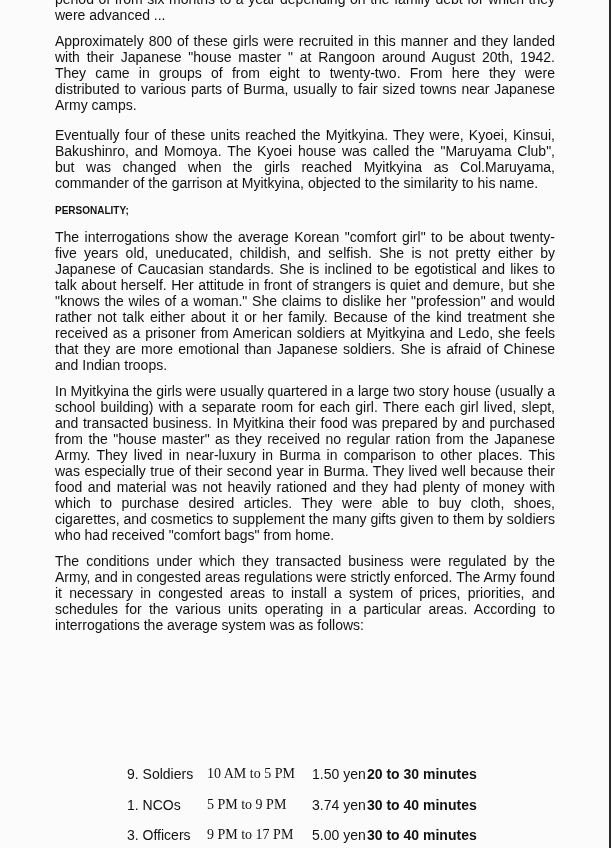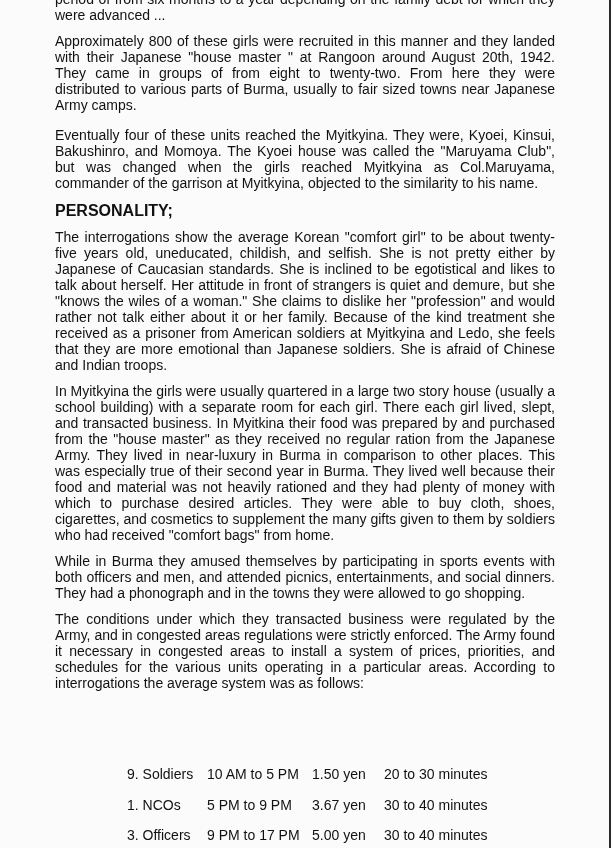--- a/index.html
+++ b/index.html
@@ -26,21 +26,21 @@
   .para {
     margin: 0 0 10px 0;
     text-align: justify;
   }
   .para.tight {
     margin-bottom: 14px;
   }
   .heading {
     margin: 12px 0 10px 0;
     font-weight: bold;
-    font-size: 16px;
+    font-size: 10px;
     line-height: 16px;
   }
   .right-border {
     position: absolute;
     left: 609px;
     top: 0;
     width: 2px;
     height: 848px;
     background: #2a2a2a;
   }
@@ -54,52 +54,51 @@
   .sched-row {
     position: relative;
     height: 30.5px;
     white-space: nowrap;
   }
   .sched-row span {
     position: absolute;
     top: 0;
   }
   .c1 { left: 0; }
-  .c2 { left: 80px; }
+  .c2 { left: 80px; font-family: Liberation Serif, serif; }
   .c3 { left: 185px; }
-  .c4 { left: 257px; }
+  .c4 { left: 240px; font-weight: bold; }
 </style>
 </head>
 <body>
 
 <div class="page">
   <p class="para">period of from six months to a year depending on the family debt for which they were advanced ...</p>
   <p class="para tight">Approximately 800 of these girls were recruited in this manner and they landed with their Japanese "house master " at Rangoon around August 20th, 1942. They came in groups of from eight to twenty-two. From here they were distributed to various parts of Burma, usually to fair sized towns near Japanese Army camps.</p>
   <p class="para">Eventually four of these units reached the Myitkyina. They were, Kyoei, Kinsui, Bakushinro, and Momoya. The Kyoei house was called the "Maruyama Club", but was changed when the girls reached Myitkyina as Col.Maruyama, commander of the garrison at Myitkyina, objected to the similarity to his name.</p>
 
   <h3 class="heading">PERSONALITY;</h3>
   <p class="para">The interrogations show the average Korean "comfort girl" to be about twenty-five years old, uneducated, childish, and selfish. She is not pretty either by Japanese of Caucasian standards. She is inclined to be egotistical and likes to talk about herself. Her attitude in front of strangers is quiet and demure, but she "knows the wiles of a woman." She claims to dislike her "profession" and would rather not talk either about it or her family. Because of the kind treatment she received as a prisoner from American soldiers at Myitkyina and Ledo, she feels that they are more emotional than Japanese soldiers. She is afraid of Chinese and Indian troops.</p>
 
   <p class="para">In Myitkyina the girls were usually quartered in a large two story house (usually a school building) with a separate room for each girl. There each girl lived, slept, and transacted business. In Myitkina their food was prepared by and purchased from the "house master" as they received no regular ration from the Japanese Army. They lived in near-luxury in Burma in comparison to other places. This was especially true of their second year in Burma. They lived well because their food and material was not heavily rationed and they had plenty of money with which to purchase desired articles. They were able to buy cloth, shoes, cigarettes, and cosmetics to supplement the many gifts given to them by soldiers who had received "comfort bags" from home.</p>
-  <p class="para">While in Burma they amused themselves by participating in sports events with both officers and men, and attended picnics, entertainments, and social dinners. They had a phonograph and in the towns they were allowed to go shopping.</p>
 
   <p class="para">The conditions under which they transacted business were regulated by the Army, and in congested areas regulations were strictly enforced. The Army found it necessary in congested areas to install a system of prices, priorities, and schedules for the various units operating in a particular areas.  According to interrogations the average system was as follows:</p>
 </div>
 
 <div class="schedule">
   <div class="sched-row">
     <span class="c1">9. Soldiers</span>
     <span class="c2">10 AM to 5 PM</span>
     <span class="c3">1.50 yen</span>
     <span class="c4">20 to 30 minutes</span>
   </div>
   <div class="sched-row">
     <span class="c1">1. NCOs</span>
     <span class="c2">5 PM to 9 PM</span>
-    <span class="c3">3.67 yen</span>
+    <span class="c3">3.74 yen</span>
     <span class="c4">30 to 40 minutes</span>
   </div>
   <div class="sched-row">
     <span class="c1">3. Officers</span>
     <span class="c2">9 PM to 17 PM</span>
     <span class="c3">5.00 yen</span>
     <span class="c4">30 to 40 minutes</span>
   </div>
 </div>
 

